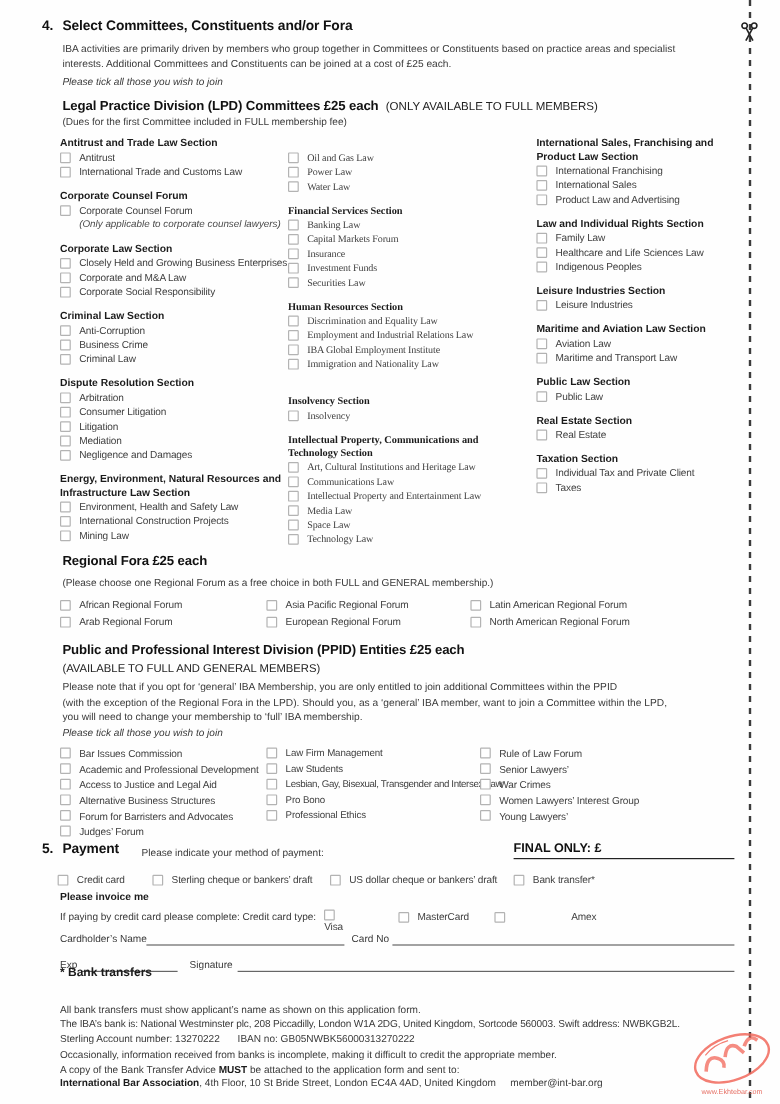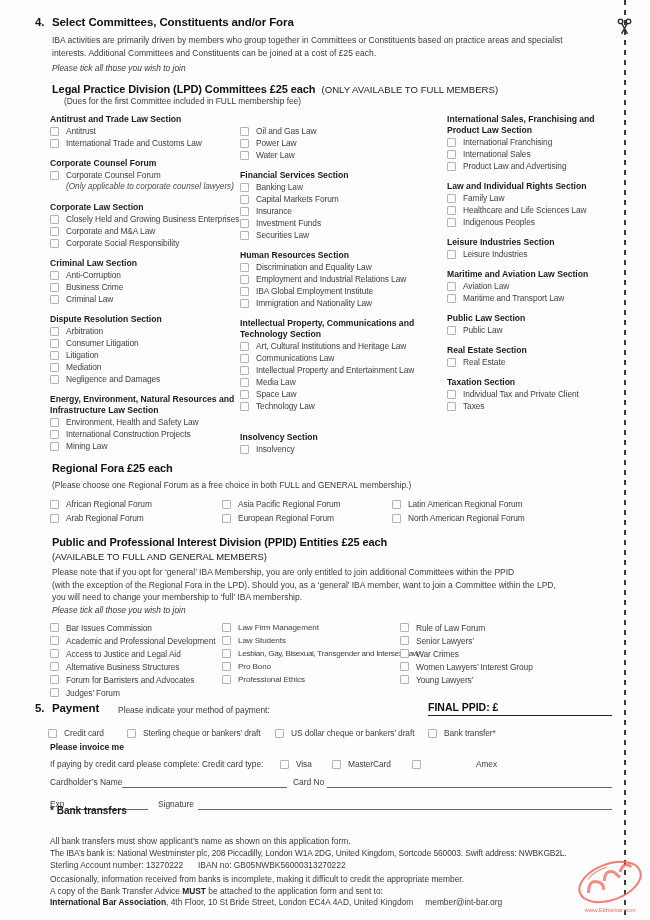--- a/index.html
+++ b/index.html
@@ -45,21 +45,21 @@
   </svg>
 
   <div class="abs h1" style="left:35px;top:16px;">4.</div>
   <div class="abs h1" style="left:52px;top:16px;">Select Committees, Constituents and/or Fora</div>
   <div class="abs body-txt" style="left:52px;top:34px;width:525px;">IBA activities are primarily driven by members who group together in Committees or Constituents based on practice areas and specialist interests. Additional Committees and Constituents can be joined at a cost of £25 each.</div>
   <div class="abs note-txt it" style="left:52px;top:63px;">Please tick all those you wish to join</div>
 
   <div class="abs" style="left:52px;top:79px;white-space:nowrap;">
     <span class="h2">Legal Practice Division (LPD) Committees £25 each</span><span class="suffix">(ONLY AVAILABLE TO FULL MEMBERS)</span>
   </div>
-  <div class="abs note-txt" style="left:64px;top:96px;">(Dues for the first Committee included in FULL membership fee)</div>
+  <div class="abs note-txt" style="left:52px;top:96px;">(Dues for the first Committee included in FULL membership fee)</div>
 
   <div class="abs" style="left:50px;top:114px;width:188px;">
     <div class="sec">
       <div class="sh">Antitrust and Trade Law Section</div>
       <div class="ci">
           <span class="cb"></span>
           <span class="cl">Antitrust</span>
         </div>
       <div class="ci">
           <span class="cb"></span>
@@ -137,21 +137,21 @@
           <span class="cb"></span>
           <span class="cl">International Construction Projects</span>
         </div>
       <div class="ci">
           <span class="cb"></span>
           <span class="cl">Mining Law</span>
         </div>
     </div>
   </div>
 
-  <div class="abs" style="left:240px;top:114px;width:200px;">
+  <div class="abs" style="left:240px;top:114px;width:200px;font-family:Liberation Serif, serif;">
     <div class="sec" style="padding-top:11px;">
       <div class="ci">
           <span class="cb"></span>
           <span class="cl">Oil and Gas Law</span>
         </div>
       <div class="ci">
           <span class="cb"></span>
           <span class="cl">Power Law</span>
         </div>
       <div class="ci">
@@ -192,54 +192,54 @@
           <span class="cb"></span>
           <span class="cl">Employment and Industrial Relations Law</span>
         </div>
       <div class="ci">
           <span class="cb"></span>
           <span class="cl">IBA Global Employment Institute</span>
         </div>
       <div class="ci">
           <span class="cb"></span>
           <span class="cl">Immigration and Nationality Law</span>
-        </div>
-    </div>
-    <div class="sec">
-      <div class="sh">Intellectual Property, Communications and Technology Section</div>
-      <div class="ci">
-          <span class="cb"></span>
-          <span class="cl">Art, Cultural Institutions and Heritage Law</span>
-        </div>
-      <div class="ci">
-          <span class="cb"></span>
-          <span class="cl">Communications Law</span>
-        </div>
-      <div class="ci">
-          <span class="cb"></span>
-          <span class="cl">Intellectual Property and Entertainment Law</span>
-        </div>
-      <div class="ci">
-          <span class="cb"></span>
-          <span class="cl">Media Law</span>
-        </div>
-      <div class="ci">
-          <span class="cb"></span>
-          <span class="cl">Space Law</span>
-        </div>
-      <div class="ci">
-          <span class="cb"></span>
-          <span class="cl">Technology Law</span>
         </div>
     </div>
     <div class="sec sec-xgap">
       <div class="sh">Insolvency Section</div>
       <div class="ci">
           <span class="cb"></span>
           <span class="cl">Insolvency</span>
+        </div>
+    </div>
+    <div class="sec">
+      <div class="sh">Intellectual Property, Communications and Technology Section</div>
+      <div class="ci">
+          <span class="cb"></span>
+          <span class="cl">Art, Cultural Institutions and Heritage Law</span>
+        </div>
+      <div class="ci">
+          <span class="cb"></span>
+          <span class="cl">Communications Law</span>
+        </div>
+      <div class="ci">
+          <span class="cb"></span>
+          <span class="cl">Intellectual Property and Entertainment Law</span>
+        </div>
+      <div class="ci">
+          <span class="cb"></span>
+          <span class="cl">Media Law</span>
+        </div>
+      <div class="ci">
+          <span class="cb"></span>
+          <span class="cl">Space Law</span>
+        </div>
+      <div class="ci">
+          <span class="cb"></span>
+          <span class="cl">Technology Law</span>
         </div>
     </div>
   </div>
 
   <div class="abs" style="left:447px;top:114px;width:172px;">
     <div class="sec">
       <div class="sh">International Sales, Franchising and Product Law Section</div>
       <div class="ci">
           <span class="cb"></span>
           <span class="cl">International Franchising</span>
@@ -422,21 +422,21 @@
       </div>
     <div class="ci ppid-row">
         <span class="cb"></span>
         <span class="cl">Young Lawyers’</span>
       </div>
   </div>
 
   <div class="abs h1" style="left:35px;top:702px;">5.</div>
   <div class="abs h1" style="left:52px;top:702px;">Payment</div>
   <div class="abs note-txt" style="left:118px;top:705px;">Please indicate your method of payment:</div>
-  <div class="abs ft" style="left:428px;top:701px;">FINAL PPID: £</div>
+  <div class="abs ft" style="left:428px;top:701px;">FINAL ONLY: £</div>
 
   <div class="abs" style="left:0;top:727px;width:592px;height:12px;">
     <div class="ci abs" style="left:48px;">
         <span class="cb"></span>
         <span class="cl">Credit card</span>
       </div>
     <div class="ci abs" style="left:127px;">
         <span class="cb"></span>
         <span class="cl">Sterling cheque or bankers’ draft</span>
       </div>
@@ -448,21 +448,21 @@
         <span class="cb"></span>
         <span class="cl">Bank transfer*</span>
       </div>
   </div>
 
   <div class="abs b" style="left:50px;top:742px;font-size:8.6px;color:#1b1b1b;">Please invoice me</div>
 
   <div class="abs" style="left:0;top:758px;width:650px;height:12px;">
     <div class="abs note-txt" style="left:50px;top:1px;">If paying by credit card please complete:</div>
     <div class="abs note-txt" style="left:202px;top:1px;">Credit card type:</div>
-    <div class="ci abs" style="left:280px;">
+    <div class="ci abs" style="left:270px;flex-direction:column;">
         <span class="cb"></span>
         <span class="cl">Visa</span>
       </div>
     <div class="ci abs" style="left:332px;">
         <span class="cb"></span>
         <span class="cl">MasterCard</span>
       </div>
     <div class="ci abs" style="left:412px;gap:48px;">
         <span class="cb"></span>
         <span class="cl">Amex</span>

